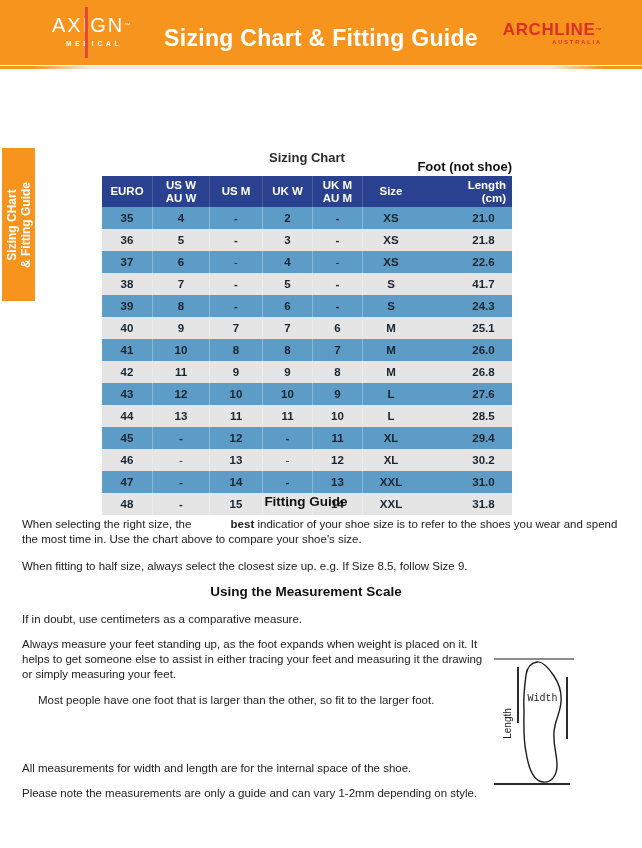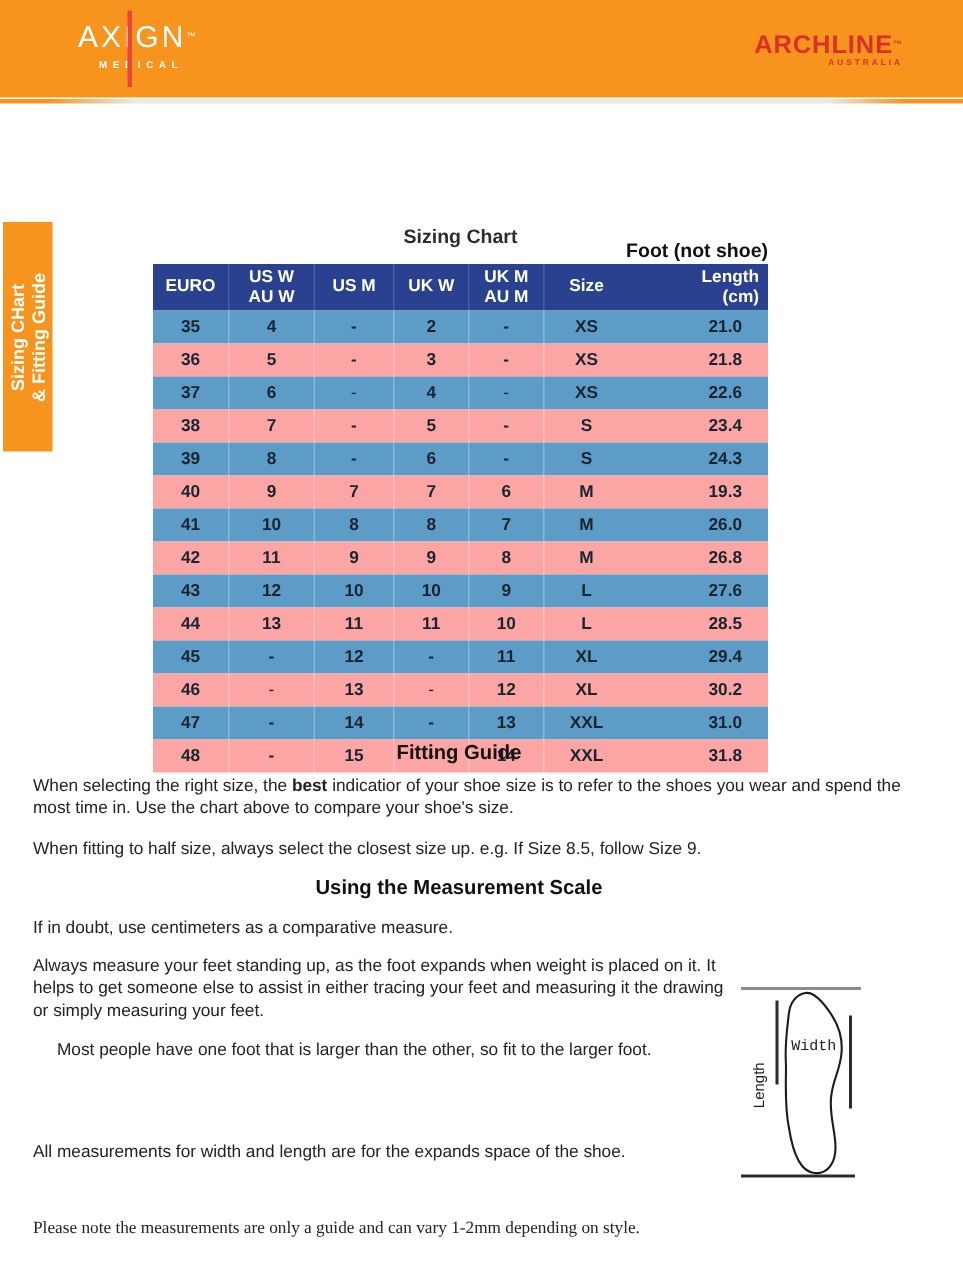--- a/index.html
+++ b/index.html
@@ -81,21 +81,21 @@
     color:#ffffff; font-size:11.5px; font-weight:700;
   }
   .thead .cell {
     display:flex; flex-direction:column; justify-content:center; align-items:center;
     line-height:12.5px;
   }
   .thead .cell:nth-child(-n+5){ border-right:1px solid rgba(255,255,255,0.15); }
   .thead .cell.h-length { align-items:flex-end; padding-right:6px; }
   .trow { height:22px; align-items:stretch; }
   .trow.odd  { background:#5C9CC6; }
-  .trow.even { background:#fca5a5; }
+  .trow.even { background:#e5e5e5; }
   .trow .cell {
     display:flex; align-items:center; justify-content:center;
     font-size:11.5px; font-weight:700; color:#1A2530;
   }
   .trow .cell:nth-child(-n+5){ border-right:1px solid rgba(255,255,255,0.28); }
   .trow .cell.thin-dash { font-weight:400; }
 
   
   .sec-heading {
     position:absolute; left:0; width:612px; text-align:center;
@@ -106,22 +106,22 @@
   .para {
     position:absolute; left:22px;
     font-size:11.5px; line-height:15px; color:#222222;
   }
   .p1 { top:517px; width:600px; }
   .p2 { top:559px; width:600px; }
   .p3 { top:612px; width:600px; }
   .p4 { top:637px; width:470px; }
   .p5 { top:693px; width:600px;margin-left:16px; }
   .p6 { top:761px; width:600px; }
-  .p7 { top:812px; width:470px;font-family:Liberation Serif, serif; }
-  .bold { font-weight:700; }
+  .p7 { top:786px; width:470px; }
+  .bold { font-weight:700;margin-left:36px; }
 
   
   .diagram { position:absolute; left:492px; top:648px; width:88px; height:148px; }
   .diag-topline   { position:absolute; left:2px;  top:10px;  width:80px; height:2.2px; background:#8c8c8c; }
   .diag-botline   { position:absolute; left:2px;  top:135px; width:76px; height:1.6px; background:#2b2b2b; }
   .diag-leftline  { position:absolute; left:25px; top:19px;  width:1.6px; height:56px; background:#2b2b2b; }
   .diag-rightline { position:absolute; left:74px; top:29px;  width:1.8px; height:62px; background:#2b2b2b; }
   .diag-foot      { position:absolute; left:26px; top:12px; }
   .diag-width-label {
     position:absolute; left:26px; top:45px; width:49px; text-align:center;
@@ -135,20 +135,21 @@
 </head>
 <body>
 
 <div class="header">
   <div class="logo">
     <div class="logo-main"><span>AXIGN</span><span class="logo-tm">™</span>
       <span class="logo-needle"></span>
     </div>
     <div class="logo-sub">MEDICAL</div>
   </div>
+  <div class="page-title">Sizing Chart &amp; Fitting Guide</div>
   <div class="brand-right">
     <div class="brand-name"><span>ARCHLINE</span><span class="brand-tm">™</span></div>
     <div class="brand-sub">AUSTRALIA</div>
   </div>
 </div>
 <div class="header-rule"></div>
 
 <div class="side-tab">
   <div class="side-tab-text">
     <div>Sizing CHart</div>
@@ -219,41 +220,41 @@
         <div class="cell">22.6</div>
       </div>
       <div class="trow even">
         <div class="cell">38</div>
         <div class="cell">7</div>
         <div class="cell">-</div>
         <div class="cell">5</div>
         <div class="cell">-</div>
         <div class="cell">S</div>
         <div class="cell spacer"></div>
-        <div class="cell">23.4</div>
+        <div class="cell">41.7</div>
       </div>
       <div class="trow odd">
         <div class="cell">39</div>
         <div class="cell">8</div>
         <div class="cell">-</div>
         <div class="cell">6</div>
         <div class="cell">-</div>
         <div class="cell">S</div>
         <div class="cell spacer"></div>
         <div class="cell">24.3</div>
       </div>
       <div class="trow even">
         <div class="cell">40</div>
         <div class="cell">9</div>
         <div class="cell">7</div>
         <div class="cell">7</div>
         <div class="cell">6</div>
         <div class="cell">M</div>
         <div class="cell spacer"></div>
-        <div class="cell">19.3</div>
+        <div class="cell">25.1</div>
       </div>
       <div class="trow odd">
         <div class="cell">41</div>
         <div class="cell">10</div>
         <div class="cell">8</div>
         <div class="cell">8</div>
         <div class="cell">7</div>
         <div class="cell">M</div>
         <div class="cell spacer"></div>
         <div class="cell">26.0</div>
@@ -335,21 +336,21 @@
 
 <div class="para p1"><span>When selecting the right size, the </span><span class="bold">best</span><span> indicatior of your shoe size is to refer to the shoes you wear and spend the most time in. Use the chart above to compare your shoe's size.</span></div>
 
 <div class="para p2">When fitting to half size, always select the closest size up. e.g. If Size 8.5, follow Size 9.</div>
 
 <div class="sec-heading h-measure">Using the Measurement Scale</div>
 
 <div class="para p3">If in doubt, use centimeters as a comparative measure.</div>
 <div class="para p4">Always measure your feet standing up, as the foot expands when weight is placed on it. It helps to get someone else to assist in either tracing your feet and measuring it the drawing or simply measuring your feet.</div>
 <div class="para p5">Most people have one foot that is larger than the other, so fit to the larger foot.</div>
-<div class="para p6">All measurements for width and length are for the expands space of the shoe.</div>
+<div class="para p6">All measurements for width and length are for the internal space of the shoe.</div>
 <div class="para p7">Please note the measurements are only a guide and can vary 1-2mm depending on style.</div>
 
 <div class="diagram">
   <div class="diag-topline"></div>
   <div class="diag-botline"></div>
   <div class="diag-leftline"></div>
   <div class="diag-rightline"></div>
   <svg class="diag-foot" width="49" height="125" viewBox="0 0 49 125">
     <path d="M19 2 C13 3 9 8 8 15 C7 24 5 36 6 50 C6 64 5 78 8 92 C10 105 14 121 25 122 C34 123 39 115 39 105 C39 94 35 85 36 72 C37 60 42 54 43 42 C44 31 40 22 36 16 C32 10 25 1 19 2 Z" fill="none" stroke="#1c1c1c" stroke-width="1.4" stroke-linejoin="round"></path>
   </svg>

